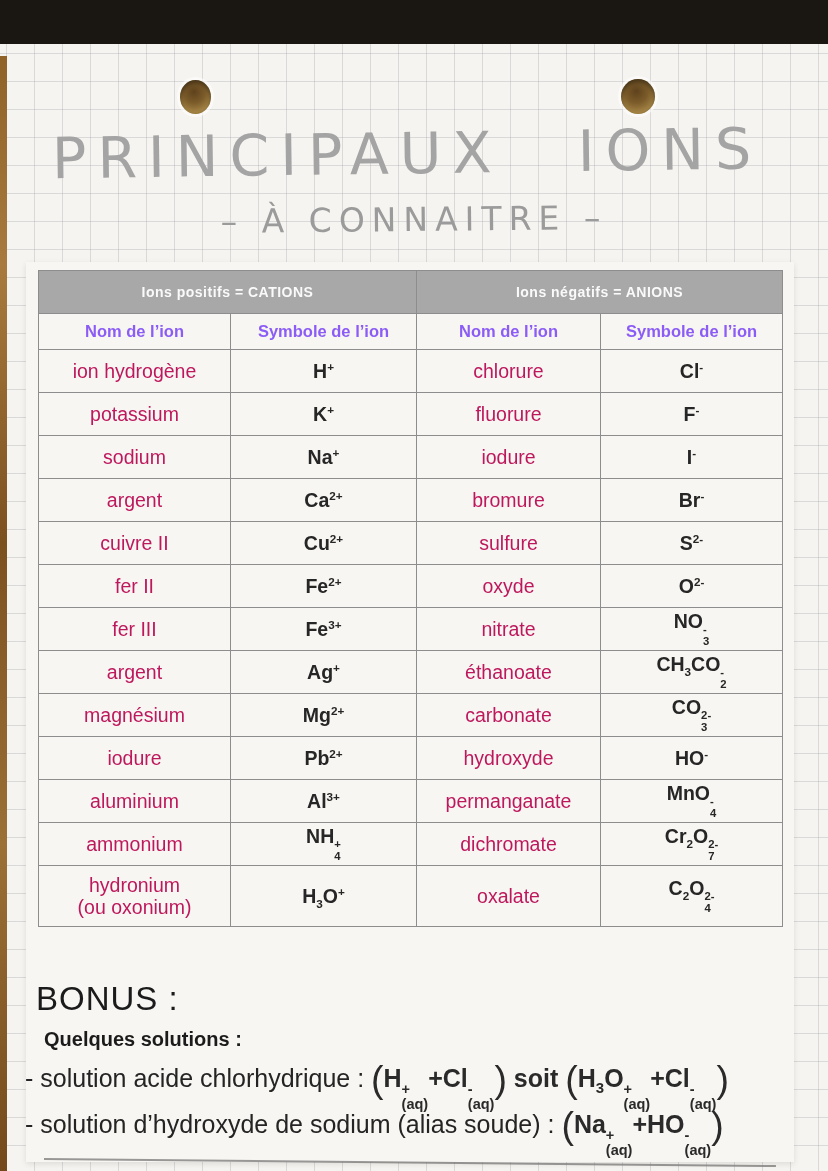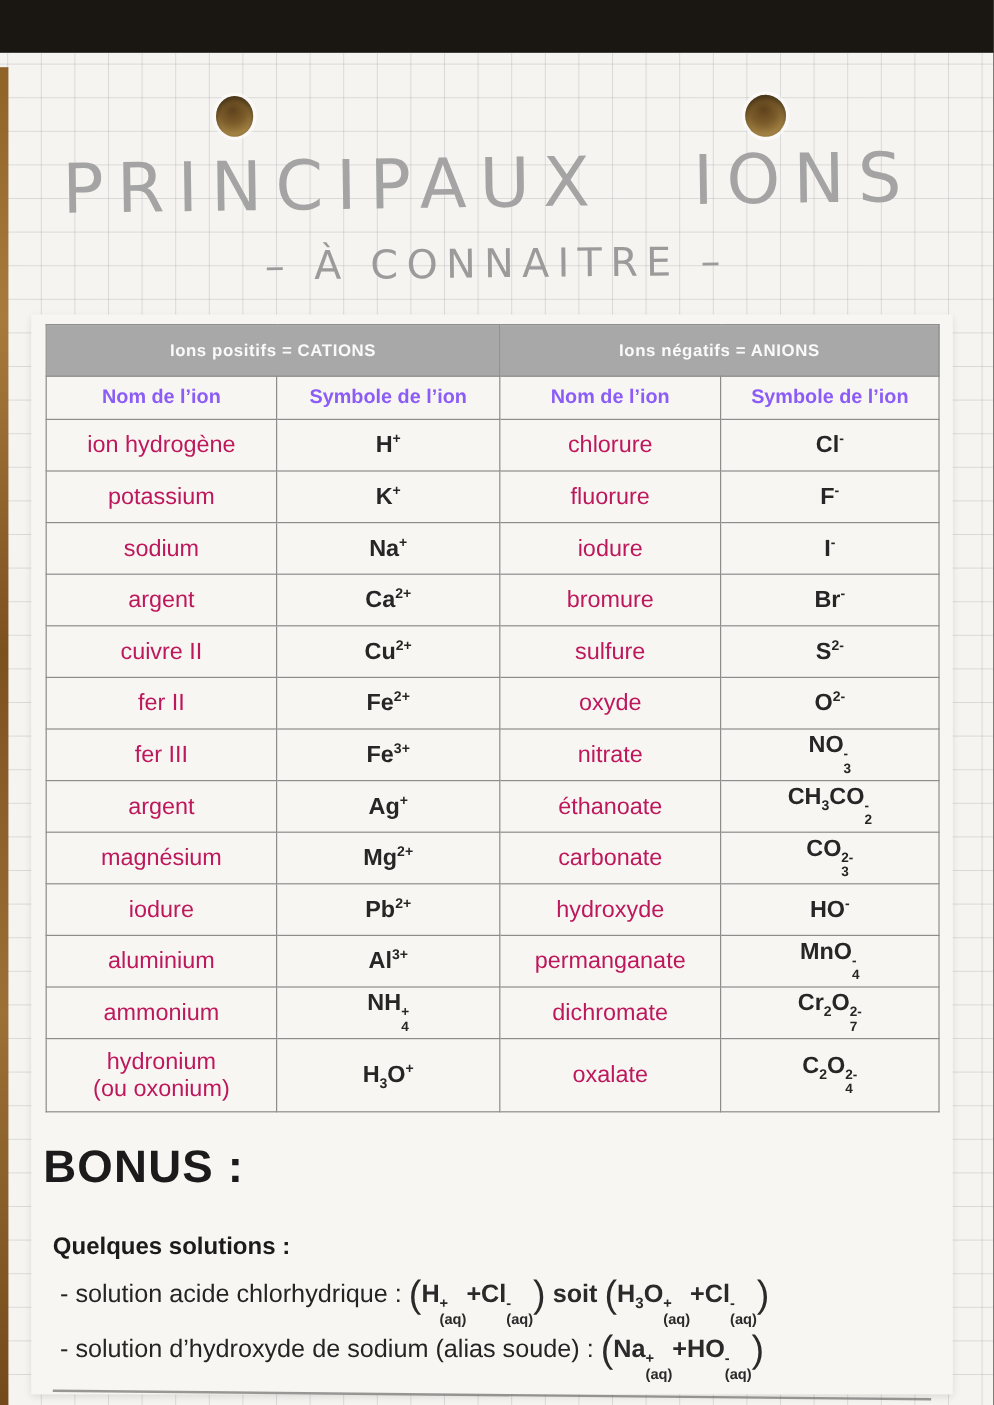--- a/index.html
+++ b/index.html
@@ -40,24 +40,24 @@
   td{font-size:19.5px;color:#be185d;height:42px;background:#f8f6f2;}
   td.name{white-space:pre-line;line-height:1.15;}
   td.sym{font-weight:bold;color:#262626;}
   tr.tall td{height:60px;}
 
   sup,sub{font-size:.6em;line-height:0;}
   .stack{display:inline-flex;flex-direction:column;align-items:flex-start;
     vertical-align:-0.45em;line-height:1.05;font-size:.58em;}
   .paren{font-size:1.5em;font-weight:normal;vertical-align:-0.14em;}
 
-  .bonus-heading{position:absolute;left:36px;top:908px;font-size:38px;font-weight:bold;
+  .bonus-heading{position:absolute;left:36px;top:936px;font-size:33px;font-weight:normal;
     color:#1b1b1b;letter-spacing:1px;}
   .bonus-sub{position:absolute;left:44px;top:984px;font-size:20px;font-weight:bold;color:#1b1b1b;}
-  .bonus-line{position:absolute;left:50px;font-size:21px;color:#242424;line-height:40px;white-space:nowrap;}
+  .bonus-line{position:absolute;left:25px;font-size:25px;color:#242424;line-height:40px;white-space:nowrap;}
   .bonus-line .formula{font-weight:bold;color:#2a2a2a;}
   .bl1{top:1014px;}
   .bl2{top:1060px;}
 
   .pencil-bottom{position:absolute;left:44px;top:1114px;width:732px;height:0;
     border-top:2px solid #6f6f6f;opacity:.7;transform:rotate(0.55deg);transform-origin:left top;}
   .bottom-rim{position:absolute;left:0;top:1148px;width:828px;height:5px;background:#8a4a22;}
   .bottom-dark{position:absolute;left:0;top:1152px;width:828px;height:19px;
     background:linear-gradient(#3c332a,#120e0a);}
 </style>

